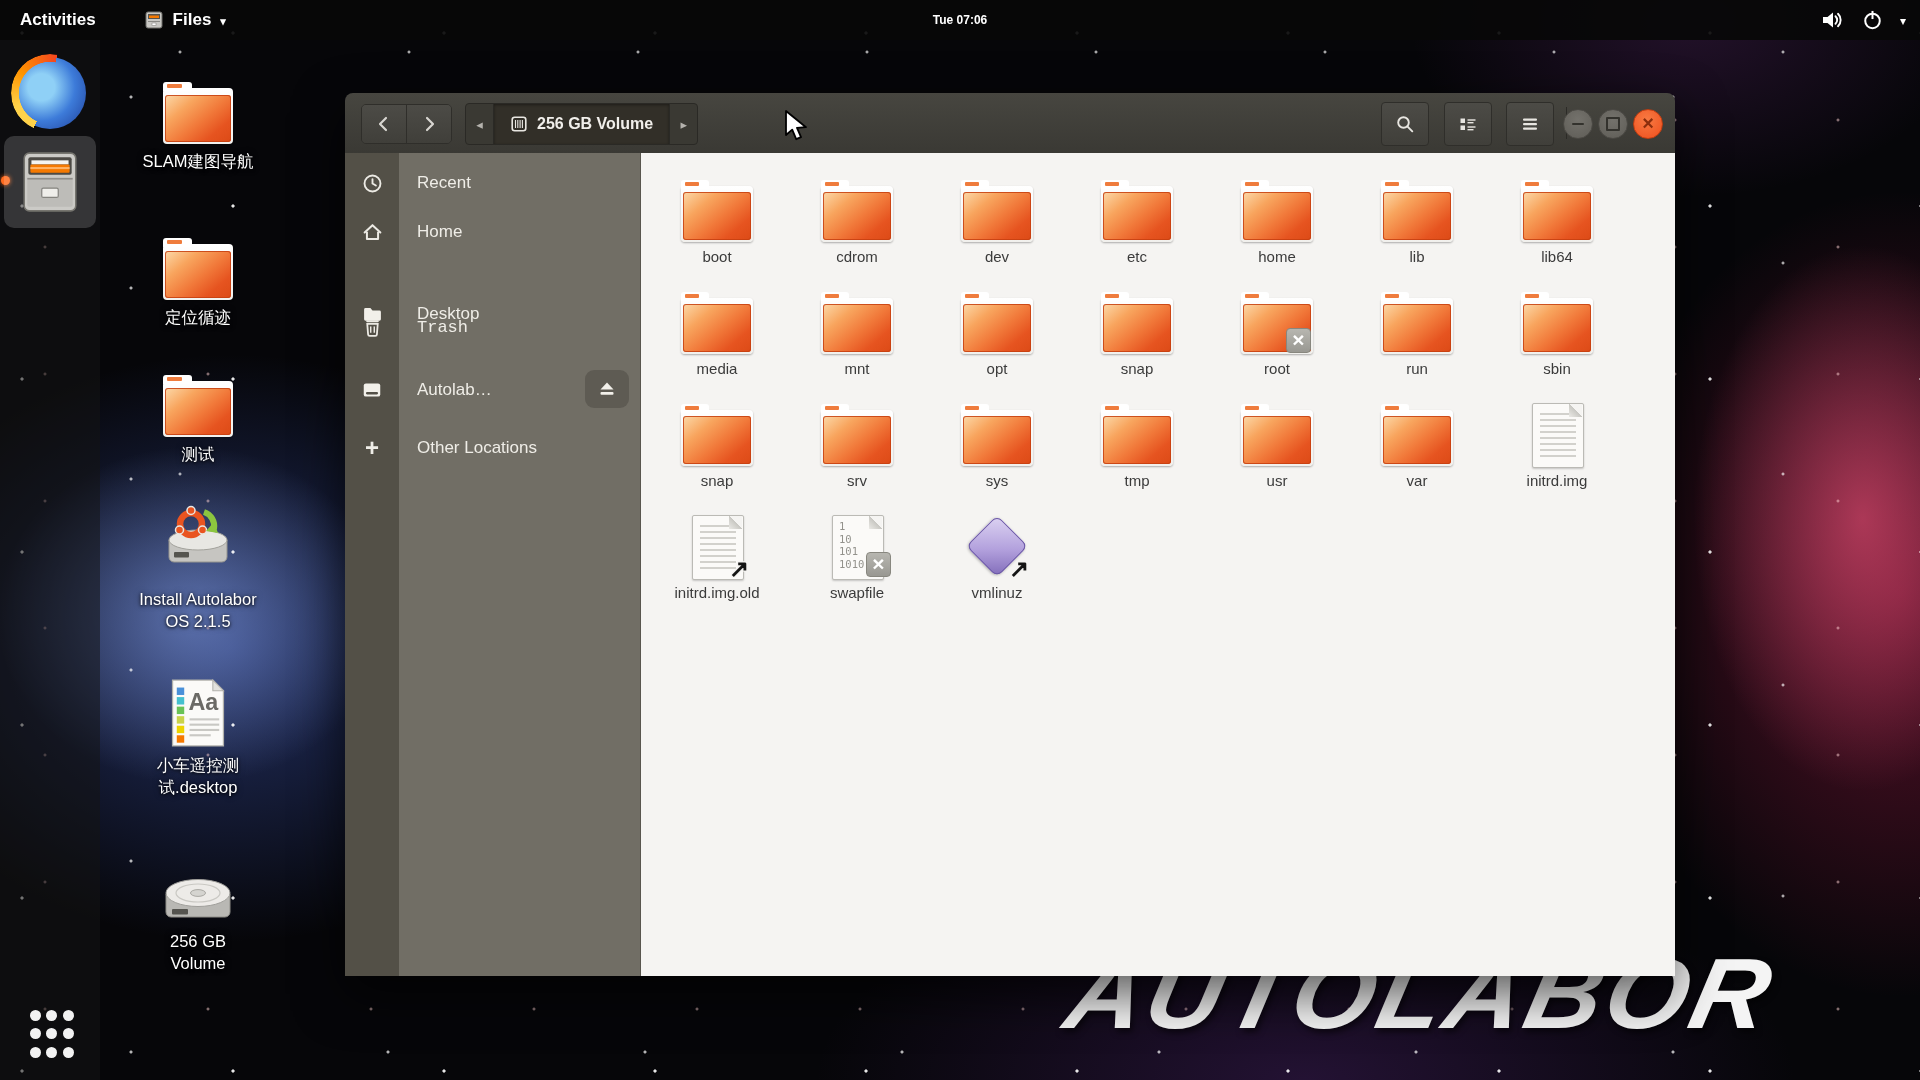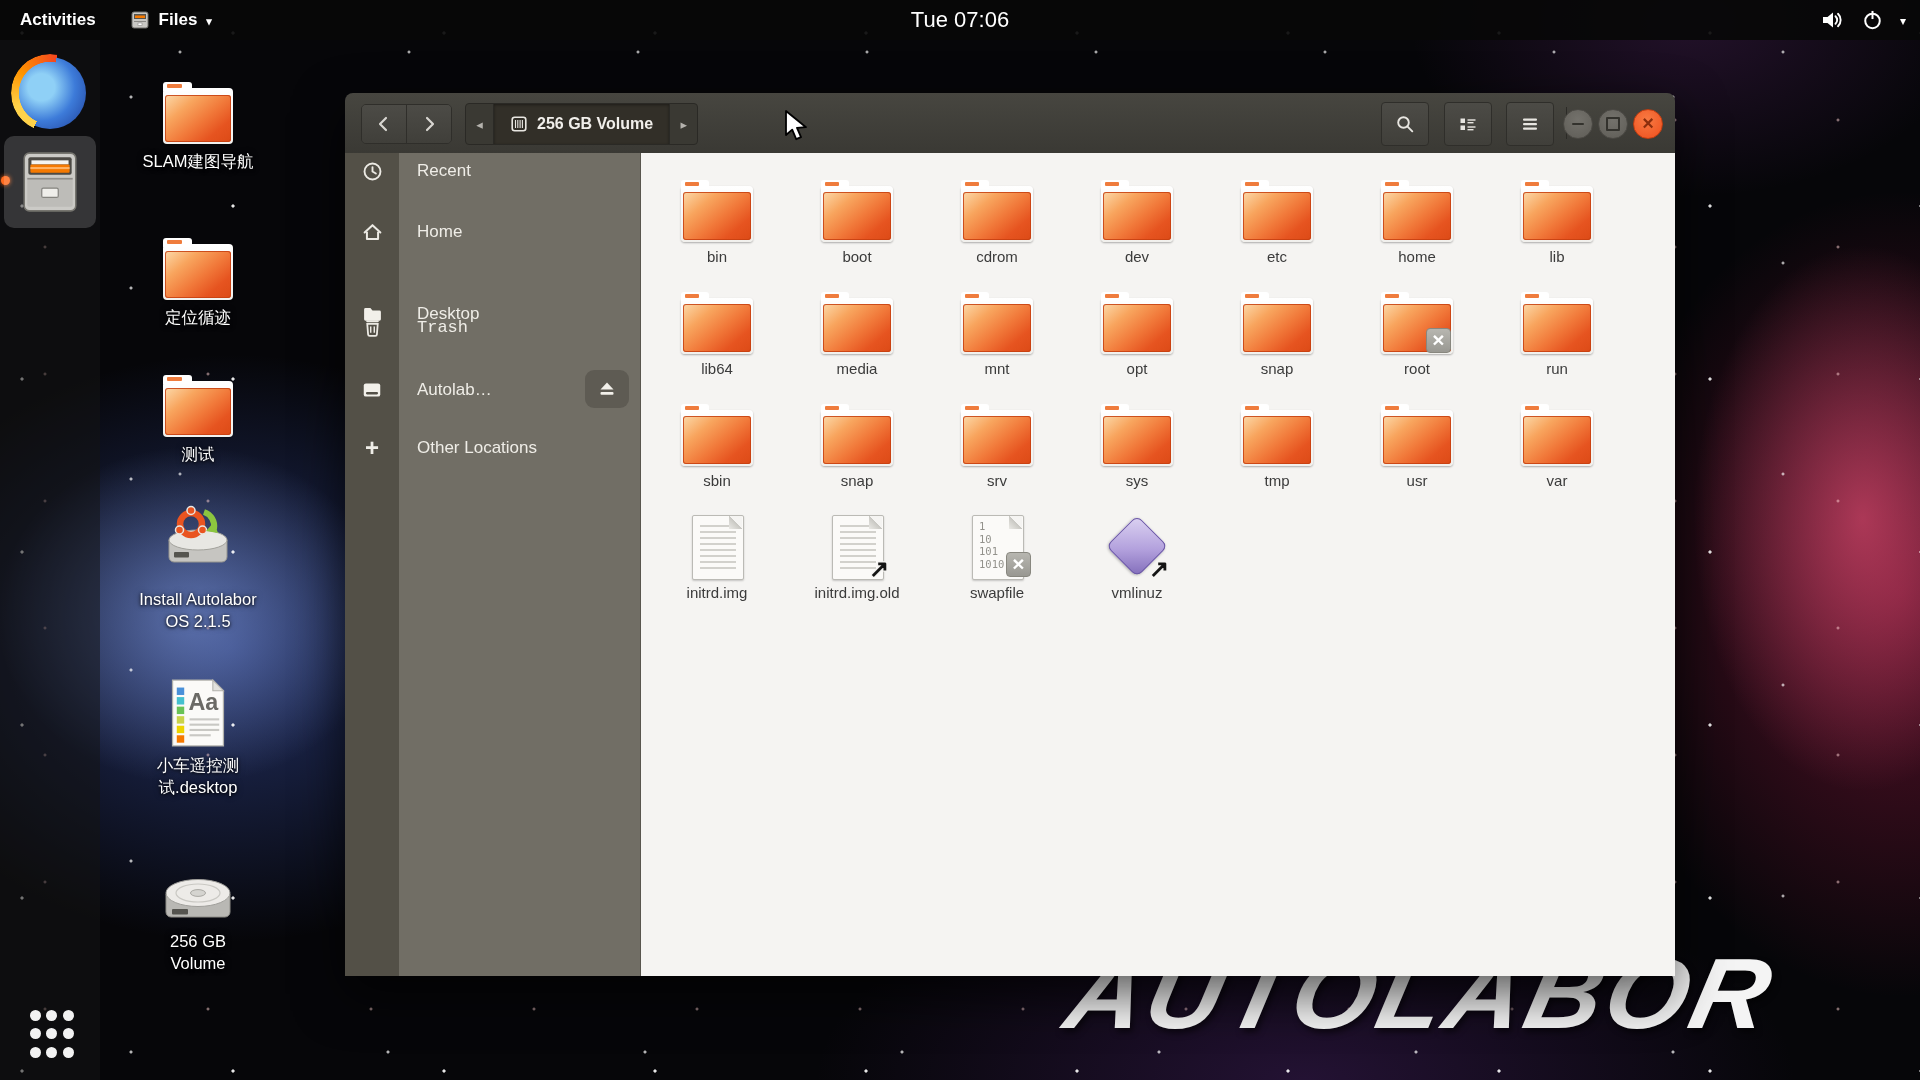--- a/index.html
+++ b/index.html
@@ -15,25 +15,25 @@
       #060609;}
   .stars{position:absolute;inset:0;pointer-events:none;z-index:1;background-image:
       radial-gradient(circle 1.2px at 22px 33px, rgba(255,255,255,.9) 0 1.2px, transparent 2px),
       radial-gradient(circle 1px at 131px 97px, rgba(255,255,255,.7) 0 1px, transparent 2px),
       radial-gradient(circle 1px at 74px 155px, rgba(255,255,255,.55) 0 1px, transparent 2px),
       radial-gradient(circle .8px at 180px 52px, rgba(255,255,255,.65) 0 .8px, transparent 2px),
       radial-gradient(circle .8px at 45px 120px, rgba(255,210,210,.5) 0 .8px, transparent 2px);
     background-size:211px 173px, 257px 191px, 181px 139px, 229px 211px, 163px 127px;}
   
   .topbar{position:absolute;left:0;top:0;width:1920px;height:40px;background:rgba(8,8,8,.92);z-index:20;color:#fff;}
-  .tb-left{position:absolute;left:0;top:0;height:40px;display:flex;align-items:center;}
+  .tb-left{position:absolute;left:0;top:0;height:40px;display:flex;align-items:center;gap:14px;}
   .tb-activities{padding:0 20px;font-weight:bold;font-size:17px;height:40px;display:flex;align-items:center;cursor:default;}
   .tb-appmenu{display:flex;align-items:center;gap:9px;padding:0 14px;height:40px;font-weight:bold;font-size:17px;}
   .tb-caret{font-size:11px;margin-top:2px;}
-  .tb-clock{position:absolute;left:0;right:0;top:0;height:40px;display:flex;align-items:center;justify-content:center;font-weight:normal;font-size:22px;pointer-events:none;}
+  .tb-clock{position:absolute;left:0;right:0;top:0;height:40px;display:flex;align-items:center;justify-content:center;font-weight:bold;font-size:12px;pointer-events:none;}
   .tb-right{position:absolute;right:14px;top:0;height:40px;display:flex;align-items:center;gap:17px;}
   
   .dock{position:absolute;left:0;top:40px;width:100px;height:1040px;background:rgba(20,20,20,.55);z-index:10;}
   .dock-firefox{position:absolute;left:11px;top:14px;width:78px;height:78px;}
   .dock-files{position:absolute;left:4px;top:96px;width:92px;height:92px;background:rgba(255,255,255,.17);border-radius:10px;display:flex;align-items:center;justify-content:center;}
   .dock-dot{position:absolute;left:1px;top:136px;width:9px;height:9px;border-radius:50%;background:#ff6a1e;box-shadow:0 0 4px #ff6a1e;}
   .ff-globe{position:absolute;inset:3px;border-radius:50%;background:radial-gradient(circle at 38% 42%, #8fd0f6 0 22%, #3d7bd9 55%, #1d3c96 100%);}
   .ff-swirl{position:absolute;inset:0;border-radius:50%;background:conic-gradient(from 205deg at 50% 50%, #ffd24a 0 12%, #ff9400 28%, #f4451f 46%, transparent 46%);
     -webkit-mask:radial-gradient(circle at 50% 50%, transparent 0 56%, #000 57%);mask:radial-gradient(circle at 50% 50%, transparent 0 56%, #000 57%);}
   .show-apps{position:absolute;left:27px;bottom:18px;width:50px;height:56px;display:grid;grid-template-columns:repeat(3,1fr);align-items:center;justify-items:center;}
@@ -328,21 +328,21 @@
           </div>
         <div class="circ close">
             <span class="glyph-close">×</span>
           </div>
       </div>
     </div>
 
     <div class="sidebar">
       <div class="sb-strip"></div>
       <div class="sb-panel"></div>
-      <div class="sb-row" style="top:0;">
+      <div class="sb-row" style="top:12px;">
         <span class="sb-ic">
           <svg width="21" height="21" viewBox="0 0 20 20">
               <circle cx="10" cy="10" r="7.6" fill="none" stroke="#eceae4" stroke-width="1.8"></circle>
               <path d="M10 5.8 V10 l3.2 1.9" fill="none" stroke="#eceae4" stroke-width="1.8" stroke-linecap="round"></path>
             </svg>
         </span>
         <span class="sb-label">Recent</span>
       </div>
       <div class="sb-row" style="top:61px;">
         <span class="sb-ic">
@@ -393,28 +393,20 @@
         <span class="sb-ic">
             <span class="sb-plus">+</span>
           </span>
         <span class="sb-label">Other Locations</span>
       </div>
     </div>
 
     <div class="content">
       <div class="files-grid">
 
-          <div class="file-item">
-            <div class="ficon folder">
-              <span class="p1"></span>
-              <span class="p2"></span>
-
-            </div>
-            <div class="flabel">bin</div>
-          </div>
 
           <div class="file-item">
             <div class="ficon folder">
               <span class="p1"></span>
               <span class="p2"></span>
 
             </div>
             <div class="flabel">boot</div>
           </div>
 

